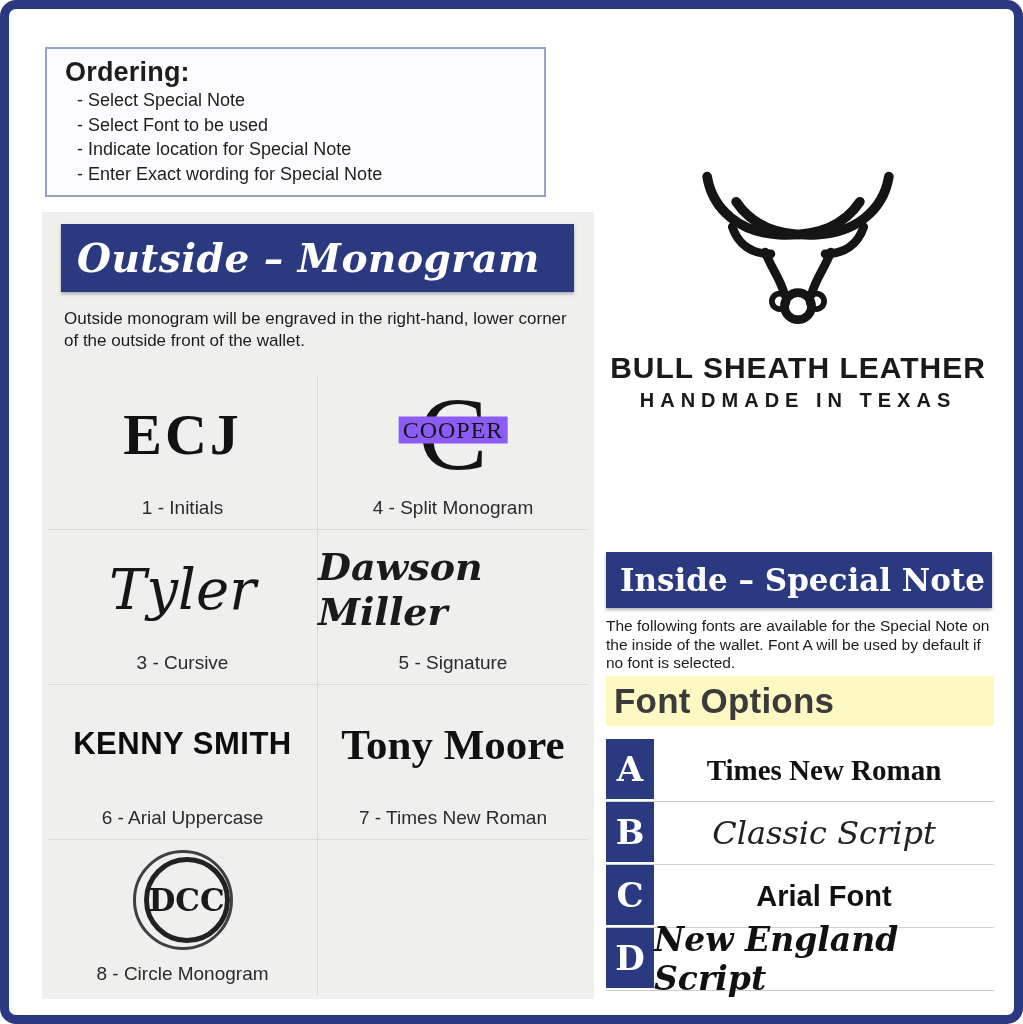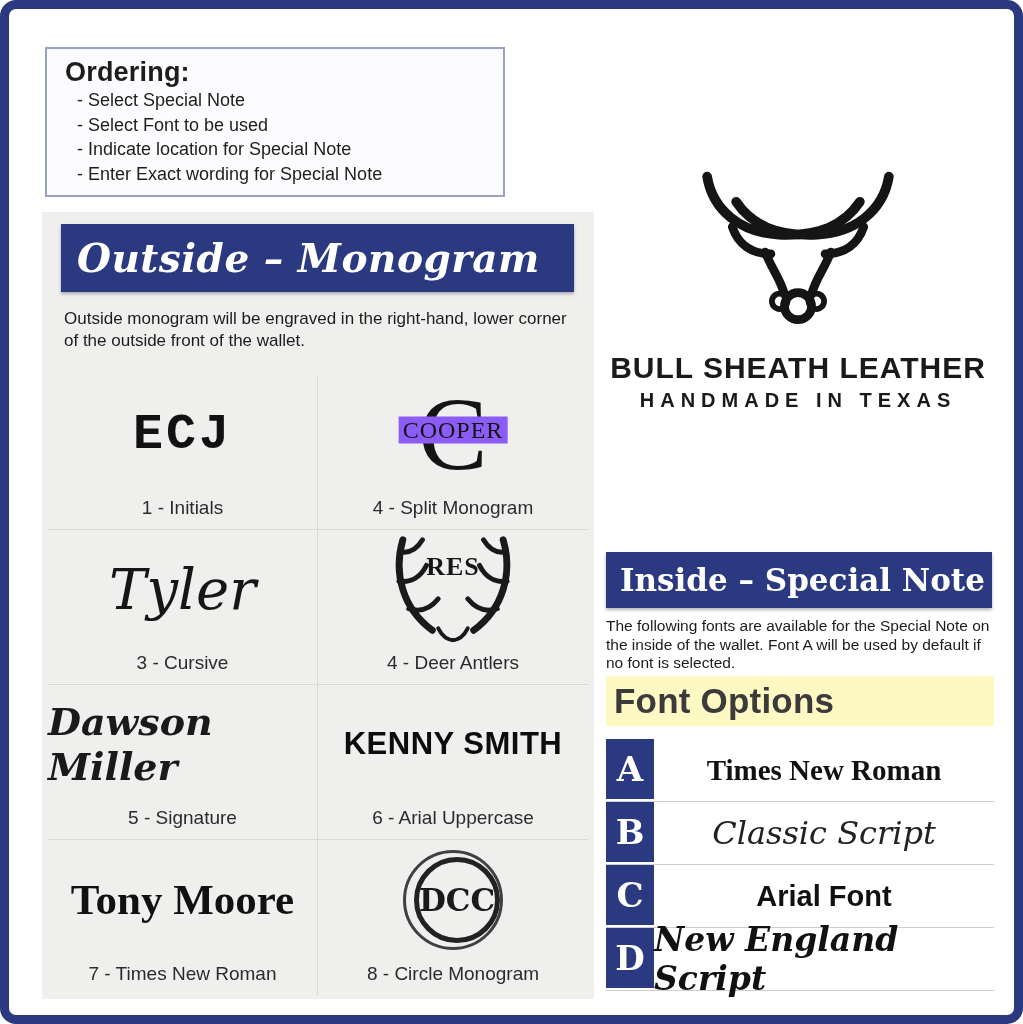--- a/index.html
+++ b/index.html
@@ -4,21 +4,21 @@
 <style>
   * { margin:0; padding:0; box-sizing:border-box; }
   html,body { width:1023px; height:1024px; background:#ffffff; font-family:"Liberation Sans", sans-serif; }
   .page {
     position:relative; width:1023px; height:1024px;
     background:#ffffff; border:9px solid #2b3a80; border-radius:16px; overflow:hidden;
   }
 
   
   .ordering-box {
-    position:absolute; left:36px; top:38px; width:460px; height:150px;
+    position:absolute; left:36px; top:38px; width:501px; height:150px;
     background:#fcfcfe; border:2px solid #9aa2c2; padding:8px 32px 0 18px;
   }
   .ordering-title { font-size:27px; font-weight:800; color:#1d1d1d; letter-spacing:0.2px; }
   .ordering-item { font-size:18px; color:#1d1d1d; padding-left:12px; line-height:1.37; }
 
   
   .left-panel {
     position:absolute; left:33px; top:203px; width:552px; height:787px;
     background:#efefee;
   }
@@ -42,21 +42,21 @@
   }
   .cell {
     display:flex; flex-direction:column; align-items:center; justify-content:flex-end;
     padding-bottom:10px; border-bottom:1px solid #d9d9d6; position:relative;
   }
   .cell:nth-child(odd){ border-right:1px solid #d9d9d6; }
   .cell:nth-child(7), .cell:nth-child(8){ border-bottom:none; }
   .cell-sample-area { flex:1; display:flex; align-items:center; justify-content:center; width:100%; }
   .cell-label { font-size:19px; color:#2b2b2b; margin-top:4px; }
 
-  .s-initials { font-family:Liberation Mono, monospace; font-weight:bold; font-size:50px; letter-spacing:3px; color:#111; }
+  .s-initials { font-family:Liberation Serif, serif; font-weight:bold; font-size:58px; letter-spacing:3px; color:#111; }
   .split-mono { position:relative; display:flex; align-items:center; justify-content:center; }
   .split-letter { font-family:"Liberation Serif", serif; font-size:104px; line-height:1; color:#141414; }
   .split-name {
     position:absolute; top:46%; left:50%; transform:translate(-50%,-50%);
     font-family:"Liberation Serif", serif; font-size:24px; letter-spacing:1px; color:#141414;
     background:#8b5cf6; padding:0 4px; white-space:nowrap;
   }
   .s-cursive { font-family:"DejaVu Serif", serif; font-style:italic; font-size:56px; color:#161616; }
   .antler-wrap { position:relative; width:170px; height:118px; }
   .antler-text {
@@ -146,40 +146,20 @@
         <div class="cell-label">4 - Split Monogram</div>
       </div>
 
       <div class="cell">
         <div class="cell-sample-area">
           <span class="s-cursive">Tyler</span>
         </div>
         <div class="cell-label">3 - Cursive</div>
       </div>
 
-      <div class="cell">
-        <div class="cell-sample-area">
-          <span class="antler-wrap">
-            <svg width="170" height="118" viewBox="0 0 170 120" fill="none" stroke="#1a1a1a" stroke-linecap="round">
-              <path d="M34,10 C24,44 34,80 64,102" stroke-width="7"></path>
-              <path d="M31,22 C40,24 48,20 54,10" stroke-width="5"></path>
-              <path d="M30,52 C42,54 52,48 58,36" stroke-width="5"></path>
-              <path d="M40,80 C52,84 62,80 70,70" stroke-width="5"></path>
-              <path d="M136,10 C146,44 136,80 106,102" stroke-width="7"></path>
-              <path d="M139,22 C130,24 122,20 116,10" stroke-width="5"></path>
-              <path d="M140,52 C128,54 118,48 112,36" stroke-width="5"></path>
-              <path d="M130,80 C118,84 108,80 100,70" stroke-width="5"></path>
-              <path d="M70,100 C74,108 80,112 86,112" stroke-width="4"></path>
-              <path d="M100,100 C96,108 90,112 84,112" stroke-width="4"></path>
-            </svg>
-            <span class="antler-text">RES</span>
-          </span>
-        </div>
-        <div class="cell-label">4 - Deer Antlers</div>
-      </div>
 
       <div class="cell">
         <div class="cell-sample-area">
           <span class="s-signature">Dawson Miller</span>
         </div>
         <div class="cell-label">5 - Signature</div>
       </div>
 
       <div class="cell">
         <div class="cell-sample-area">

